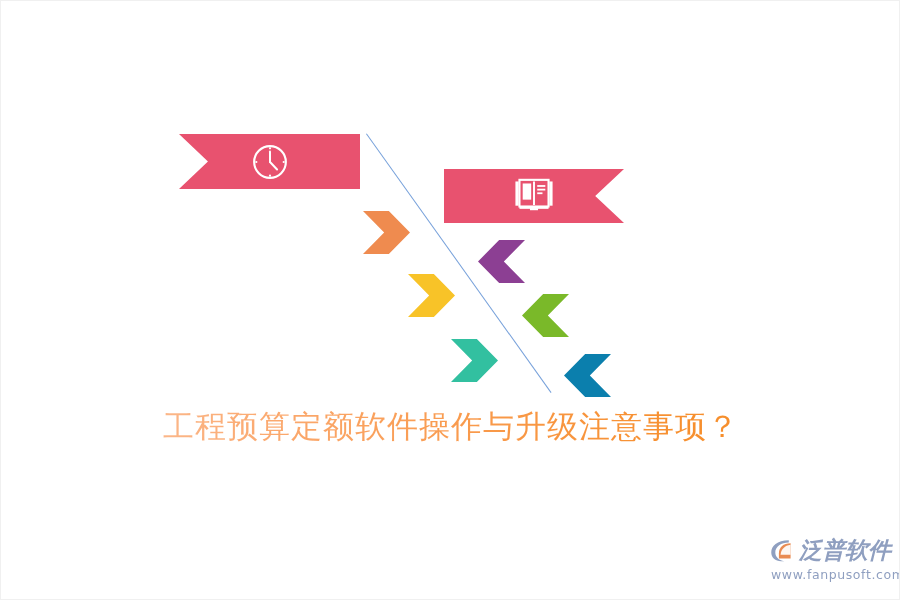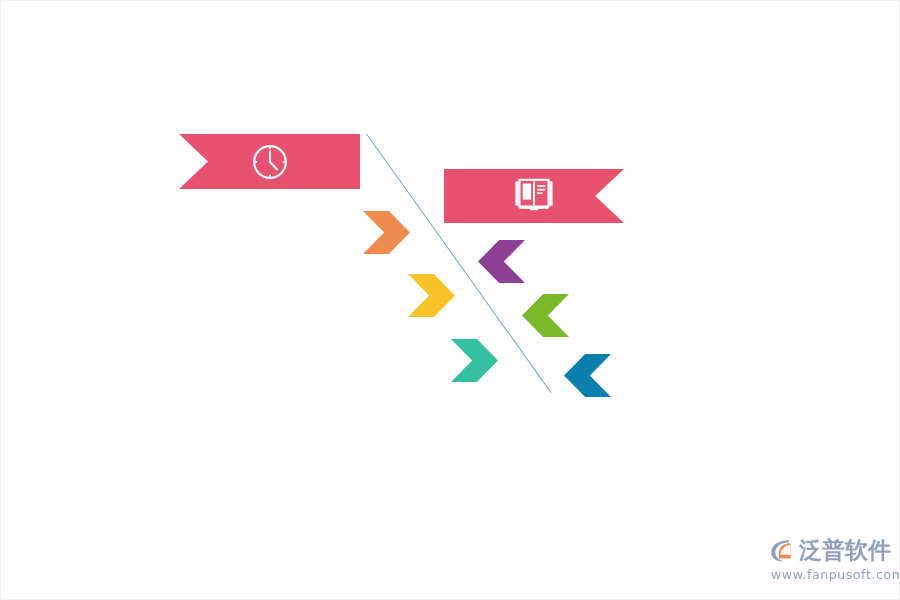--- a/index.html
+++ b/index.html
@@ -112,20 +112,21 @@
     width: 128px;
     height: 52px;
     display: flex;
     flex-direction: column;
     align-items: flex-start;
   }
   .logo-row {
     display: flex;
     align-items: center;
     gap: 3px;
+    font-style: italic;
   }
   .logo-text {
     font-family: "DejaVu Sans", "Liberation Sans", sans-serif;
     font-size: 23px;
     font-weight: bold;
     color: #8f9fc0;
     letter-spacing: 0px;
     line-height: 1;
   }
   .logo-url {
@@ -186,20 +187,21 @@
   <div class="chevron pt-left" style="left:477px; top:239px; width:47px; height:43px; background:#8c3f93;"></div>
 
   <div class="chevron pt-right" style="left:407px; top:273px; width:47px; height:43px; background:#f8c328;"></div>
 
   <div class="chevron pt-left" style="left:521px; top:293px; width:47px; height:43px; background:#7ab929;"></div>
 
   <div class="chevron pt-right" style="left:450px; top:338px; width:47px; height:43px; background:#32c0a0;"></div>
 
   <div class="chevron pt-left" style="left:563px; top:353px; width:47px; height:43px; background:#0b7fad;"></div>
 
+  <div id="title">工程预算定额软件操作与升级注意事项？</div>
 
   <div id="logo">
     <div class="logo-row">
       <span class="icon-wrap">
         <svg width="27" height="27" viewBox="0 0 30 30">
 
           <path d="M22 3.5 C9 3.5 2.5 10 2.5 17 C2.5 23 7 27 13.5 27 L17 27 C10.5 26 7 22 7 17 C7 10.5 13.5 6 22 6 Z" fill="#8f9fc0"></path>
 
           <path d="M24 7 C16 7 11 11.5 11 18 L11 24 L24 24 Z" fill="#e98b52"></path>
 

